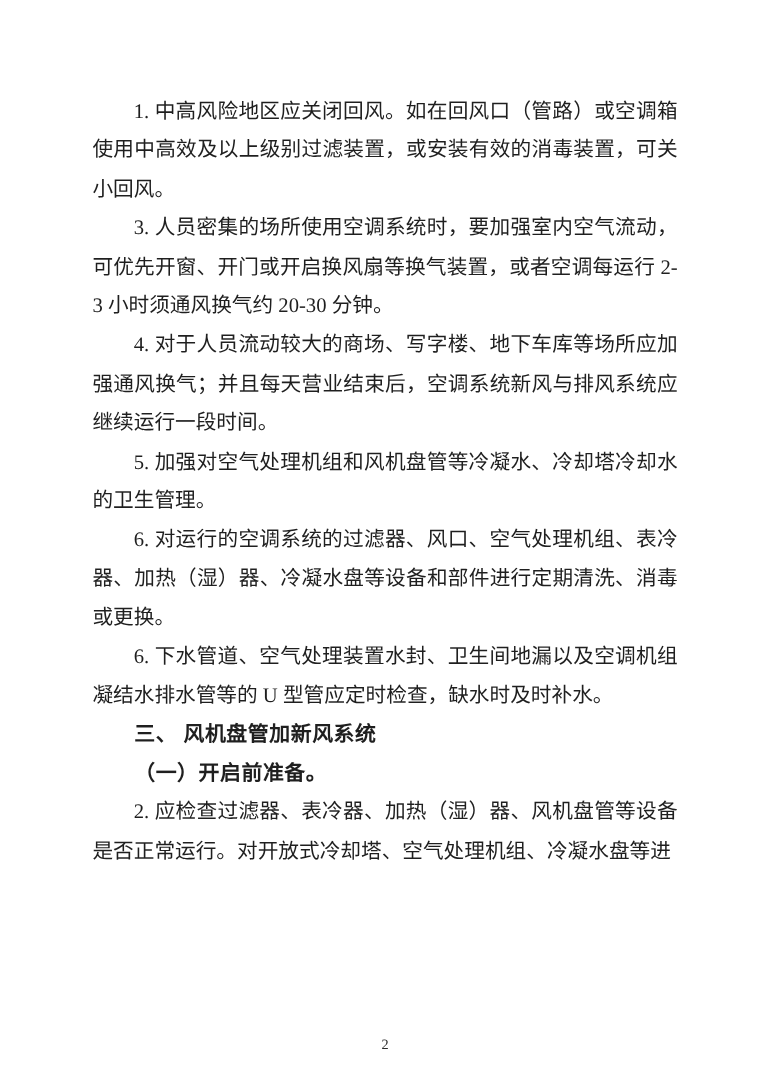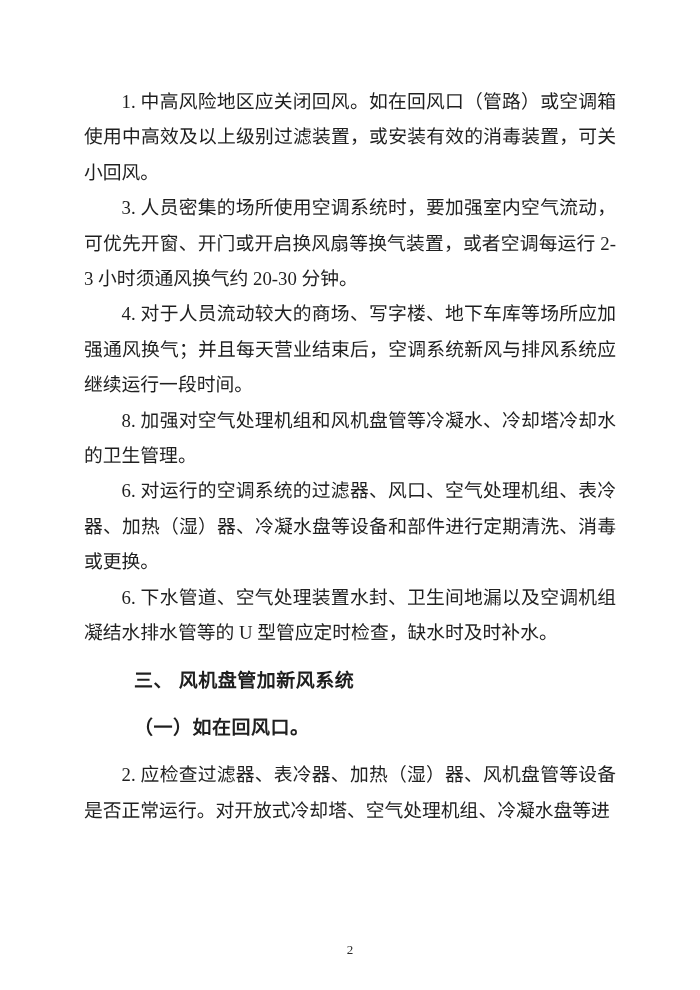--- a/index.html
+++ b/index.html
@@ -24,21 +24,21 @@
   }
   .para {
     margin: 0;
     font-size: 18.8px;
     line-height: 35.4px;
     text-align: justify;
     text-indent: 2em;
     word-break: break-all;
   }
   .heading {
-    margin: 12px;
+    margin: 0;
     font-size: 19px;
     line-height: 35.4px;
     text-indent: 2em;
     font-weight: 700;
     font-family: "Liberation Sans", "DejaVu Sans", sans-serif;
     letter-spacing: 0.5px;
   }
   .footer {
     position: absolute;
     top: 941px;
@@ -51,21 +51,21 @@
   }
 </style>
 </head>
 <body>
 
 <div class="page">
   <div class="content">
     <p class="para">1. 中高风险地区应关闭回风。如在回风口（管路）或空调箱使用中高效及以上级别过滤装置，或安装有效的消毒装置，可关小回风。</p>
     <p class="para">3. 人员密集的场所使用空调系统时，要加强室内空气流动，可优先开窗、开门或开启换风扇等换气装置，或者空调每运行 2-3 小时须通风换气约 20-30 分钟。</p>
     <p class="para">4. 对于人员流动较大的商场、写字楼、地下车库等场所应加强通风换气；并且每天营业结束后，空调系统新风与排风系统应继续运行一段时间。</p>
-    <p class="para">8. 加强对空气处理机组和风机盘管等冷凝水、冷却塔冷却水的卫生管理。</p>
+    <p class="para">5. 加强对空气处理机组和风机盘管等冷凝水、冷却塔冷却水的卫生管理。</p>
     <p class="para">6. 对运行的空调系统的过滤器、风口、空气处理机组、表冷器、加热（湿）器、冷凝水盘等设备和部件进行定期清洗、消毒或更换。</p>
     <p class="para">6. 下水管道、空气处理装置水封、卫生间地漏以及空调机组凝结水排水管等的 U 型管应定时检查，缺水时及时补水。</p>
     <p class="heading">三、 风机盘管加新风系统</p>
-    <p class="heading">（一）如在回风口。</p>
+    <p class="heading">（一）开启前准备。</p>
     <p class="para">2. 应检查过滤器、表冷器、加热（湿）器、风机盘管等设备是否正常运行。对开放式冷却塔、空气处理机组、冷凝水盘等进</p>
   </div>
   <div class="footer">2</div>
 </div>
 
 </body></html>

